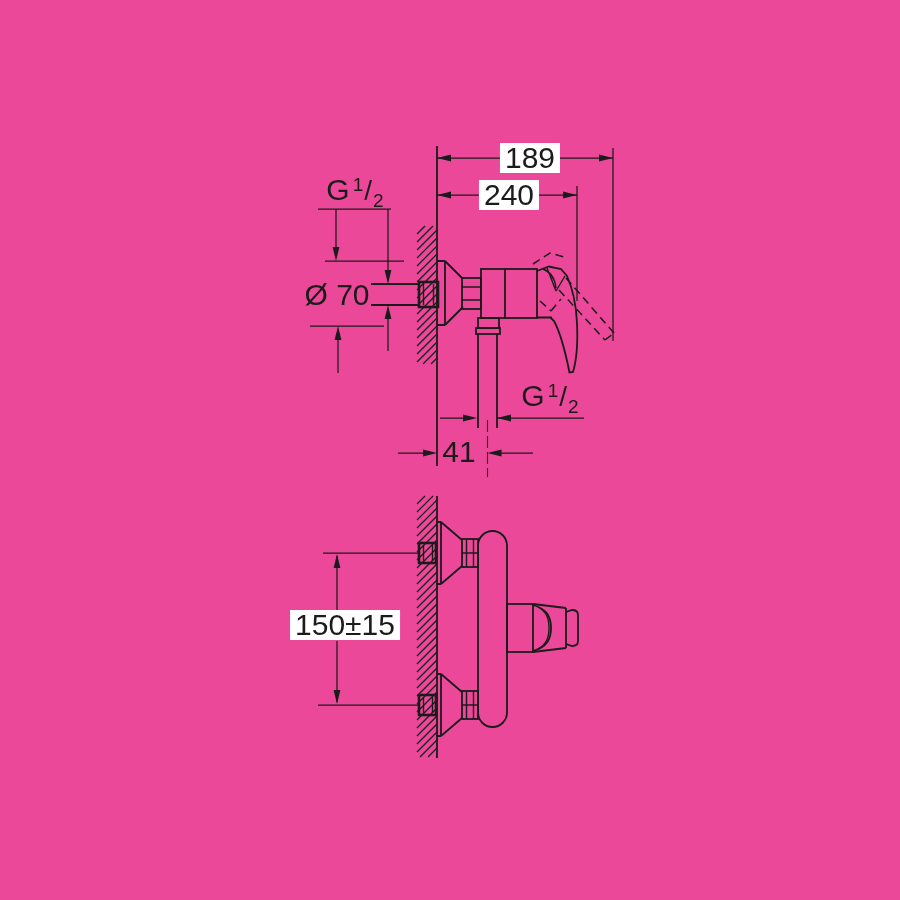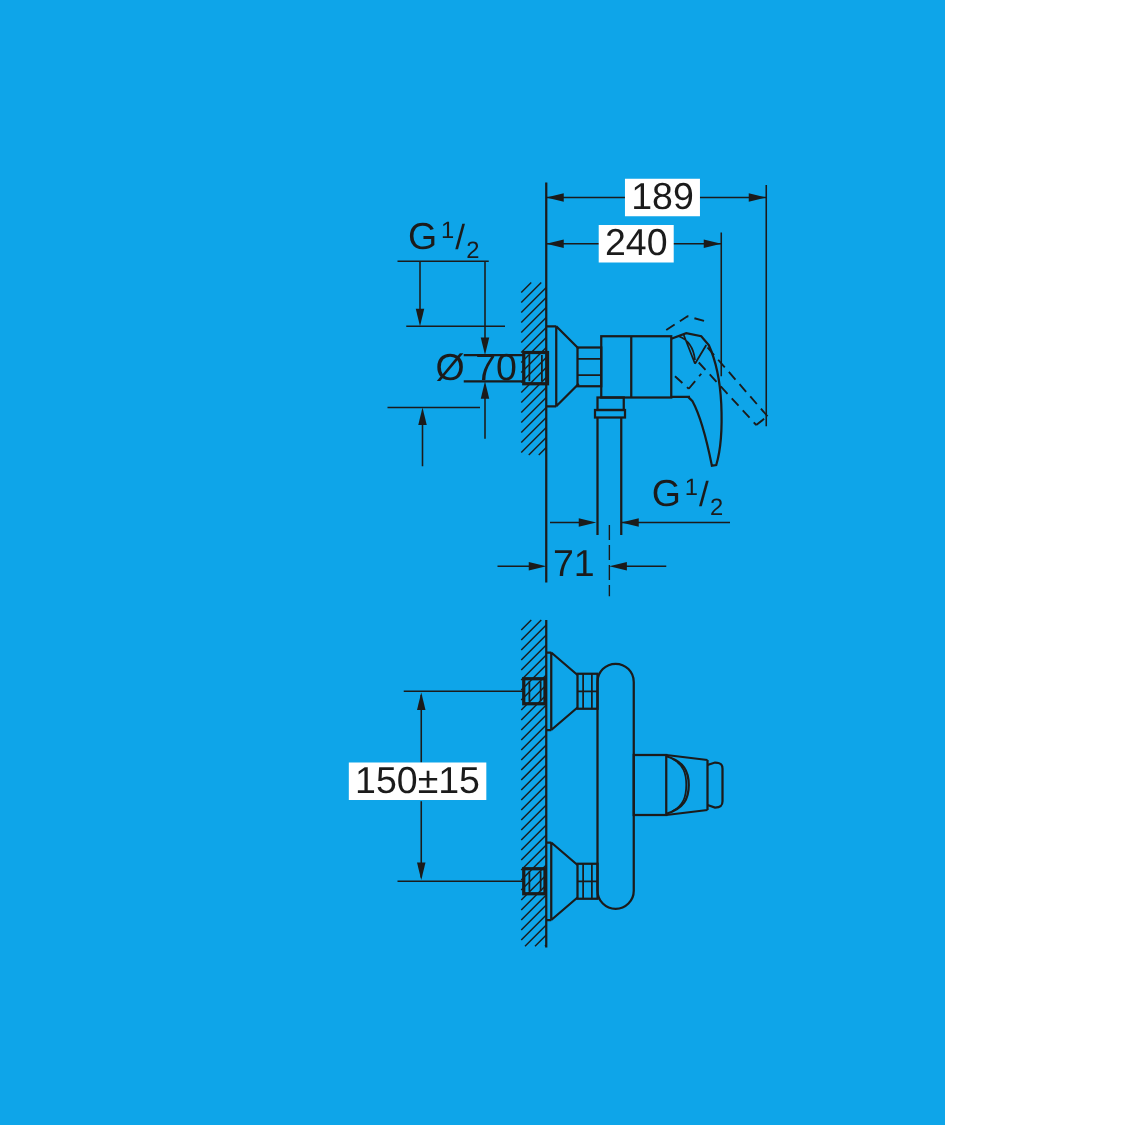--- a/index.html
+++ b/index.html
@@ -1,17 +1,17 @@
 <!DOCTYPE html>
 <html style="--ink: #1b1b1b;"><head>
 <meta charset="utf-8">
 <style>
   :root{ --ink:#1b1b1b; }
   html,body{margin:0;padding:0;background:#fff;}
-  .canvas{position:relative;width:756px;height:900px;background:#0ea5e9;overflow:hidden;
+  .canvas{position:relative;width:900px;height:900px;background:#ec4899;overflow:hidden;
           font-family:"Liberation Sans", sans-serif;color:var(--ink);}
   svg{position:absolute;left:0;top:0;}
   
   .ln{fill:none;stroke:var(--ink);stroke-width:1.8px;}
   .tn{fill:none;stroke:var(--ink);stroke-width:1.25px;}
   .bd{fill:none;stroke:var(--ink);stroke-width:2.6px;}
   .in{fill:none;stroke:var(--ink);stroke-width:1.4px;}
   .ar{fill:var(--ink);stroke:none;}
   .dsh{fill:none;stroke:var(--ink);stroke-width:1.5px;stroke-dasharray:8 5;}
   .cl{fill:none;stroke:var(--ink);stroke-width:1.1px;stroke-dasharray:12 4;}
@@ -204,22 +204,22 @@
   </svg>
 
   <span class="dimtext maskbg" style="left:530px;top:158px;">189</span>
 
   <span class="dimtext maskbg" style="left:509px;top:195px;">240</span>
 
   <span class="dimtext" style="left:355px;top:190px;">
     <span class="gl">G</span><span class="gfrac-num">1</span><span class="gfrac-slash">/</span><span class="gfrac-den">2</span>
   </span>
 
-  <span class="dimtext" style="left:337px;top:295px;margin-left:44px;">Ø 70</span>
+  <span class="dimtext" style="left:337px;top:295px;">Ø 70</span>
 
   <span class="dimtext" style="left:550px;top:396px;">
     <span class="gl">G</span><span class="gfrac-num">1</span><span class="gfrac-slash">/</span><span class="gfrac-den">2</span>
   </span>
 
-  <span class="dimtext" style="left:459px;top:452px;">71</span>
-
-  <span class="dimtext maskbg" style="left:334px;top:625px;">150±15</span>
+  <span class="dimtext" style="left:459px;top:452px;">41</span>
+
+  <span class="dimtext maskbg" style="left:345px;top:625px;">150±15</span>
 </div>
 
 </body></html>

